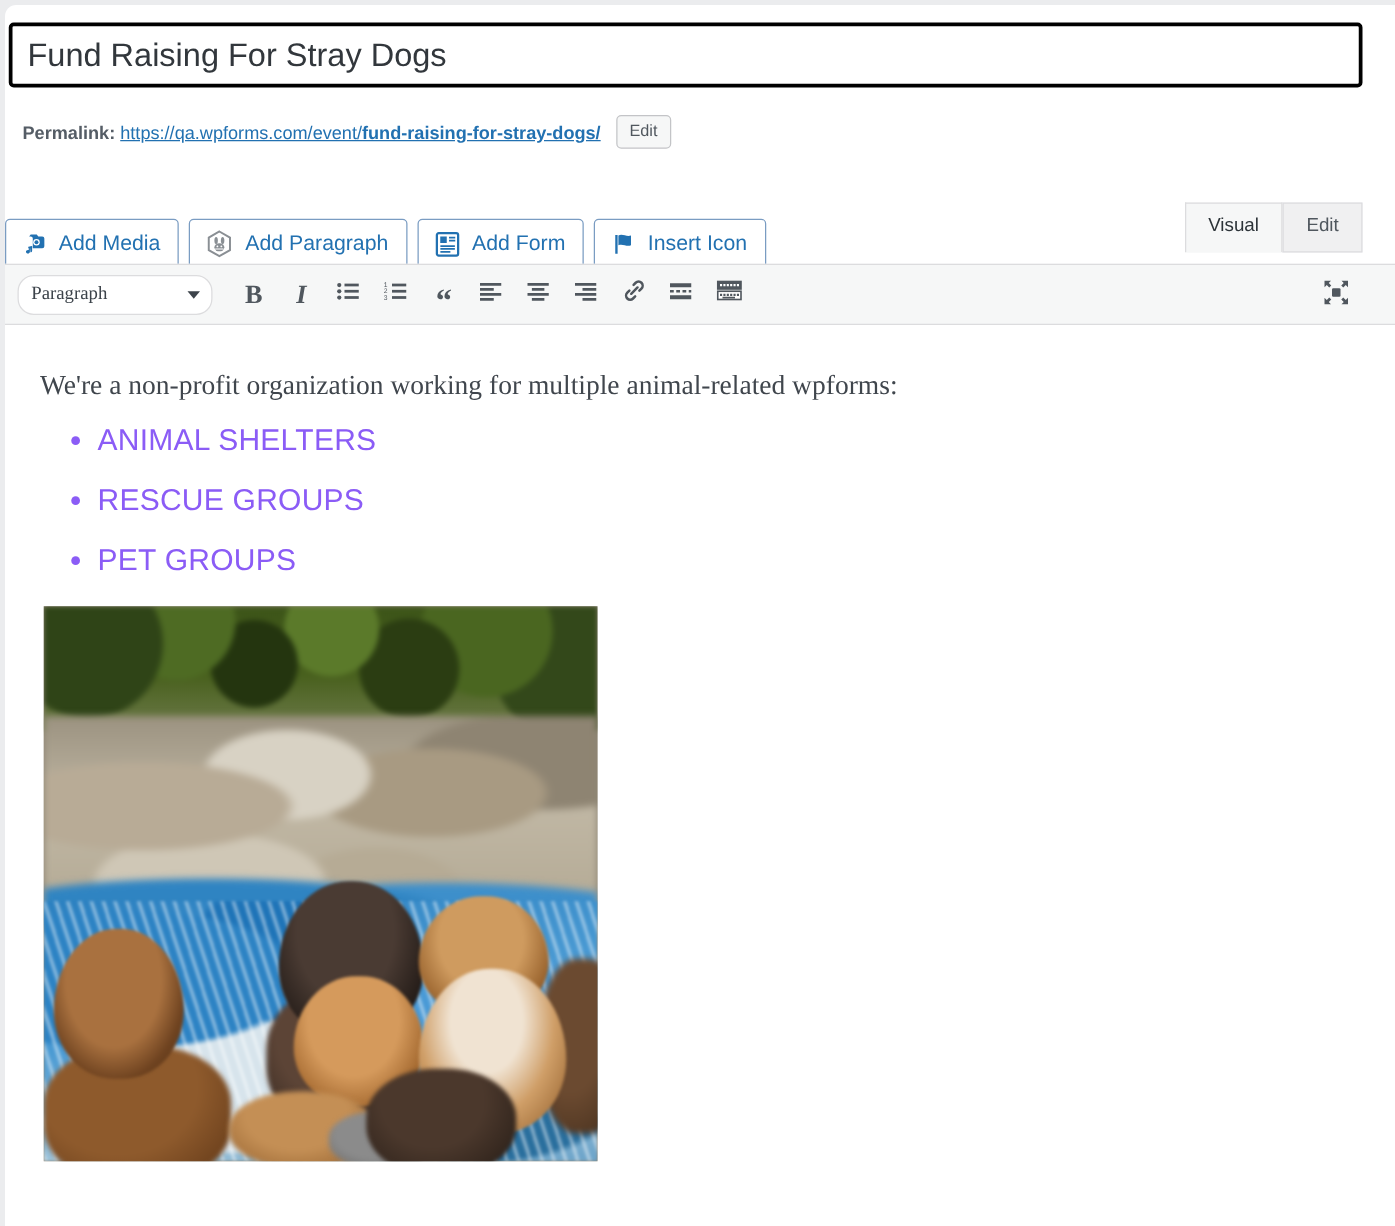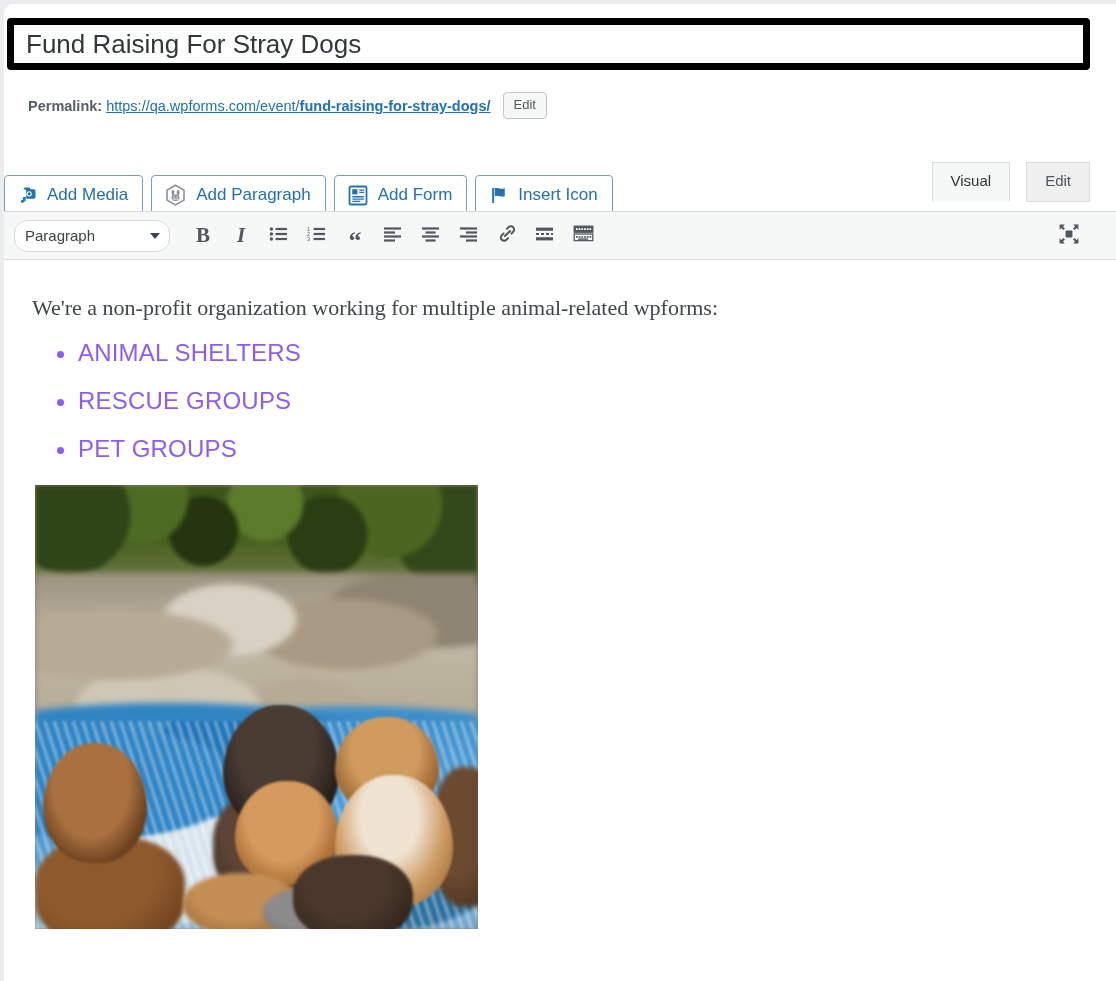--- a/index.html
+++ b/index.html
@@ -22,29 +22,29 @@
   }
 
   
   #title-wrap { position: absolute; left: 3px; top: 14px; width: 1083px; }
   #title-input {
     display: block; width: 1083px; height: 52px;
     padding: 0 12px;
     font-family: "Liberation Sans", sans-serif;
     font-size: 26px; color: #32373c;
     background: #fff;
-    border: 7px solid #000000;
+    border: 3px solid #000000;
     border-radius: 4px;
     outline: none;
     box-shadow: 0 0 0 transparent;
   }
 
   
   #permalink {
-    position: absolute; left: 24px; top: 88px;
+    position: absolute; left: 14px; top: 88px;
     font-size: 14.5px; color: #646970;
     white-space: nowrap;
     font-weight: bold;
   }
   #permalink .pl-label { color: #555d66; font-weight: bold; }
   #permalink a {
     color: #2271b1; text-decoration: underline;
     font-weight: normal;
   }
   #permalink a .slug { font-weight: bold; }
@@ -94,21 +94,21 @@
     display: flex; align-items: flex-end;
     z-index: 5;
   }
   .etab {
     padding: 10px 18px 11px 18px;
     font-size: 15px;
     color: #50575e;
     border: 1px solid #dcdcde;
     background: #f0f0f1;
     cursor: pointer;
-    margin-left: 16px;
+    margin-left: 0;
     line-height: 1.1;
   }
   .etab.active {
     background: #f6f7f7;
     border-bottom-color: #f6f7f7;
     color: #2c3338;
   }
 
   
   #mce-toolbar {
@@ -124,20 +124,21 @@
     width: 156px; height: 32px;
     background: #fff;
     border: 1px solid #dcdcde;
     border-radius: 13px;
     display: flex; align-items: center;
     padding: 0 8px 0 10px;
     font-size: 15px; color: #3c434a;
     cursor: pointer;
     position: relative;
     margin-right: 14px;
+    font-family: Liberation Serif, serif;
   }
   #format-select .caret {
     position: absolute; right: 9px; top: 12px;
     width: 0; height: 0;
     border-left: 5px solid transparent;
     border-right: 5px solid transparent;
     border-top: 6px solid #3c434a;
   }
   .tbtn {
     width: 38px; height: 34px;

